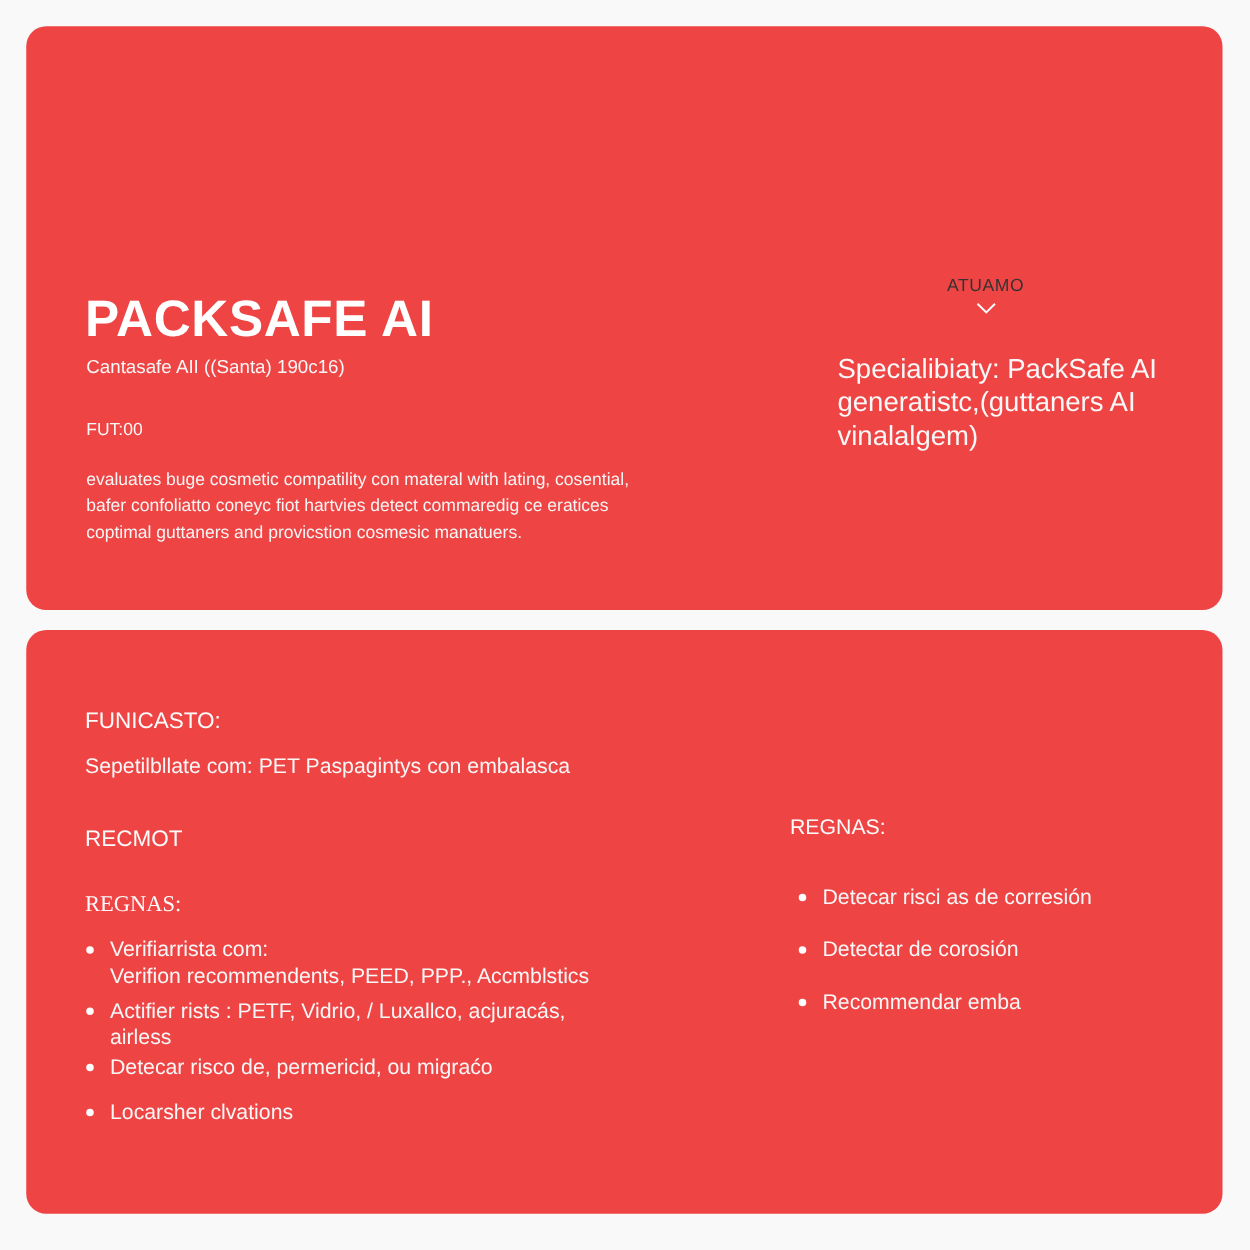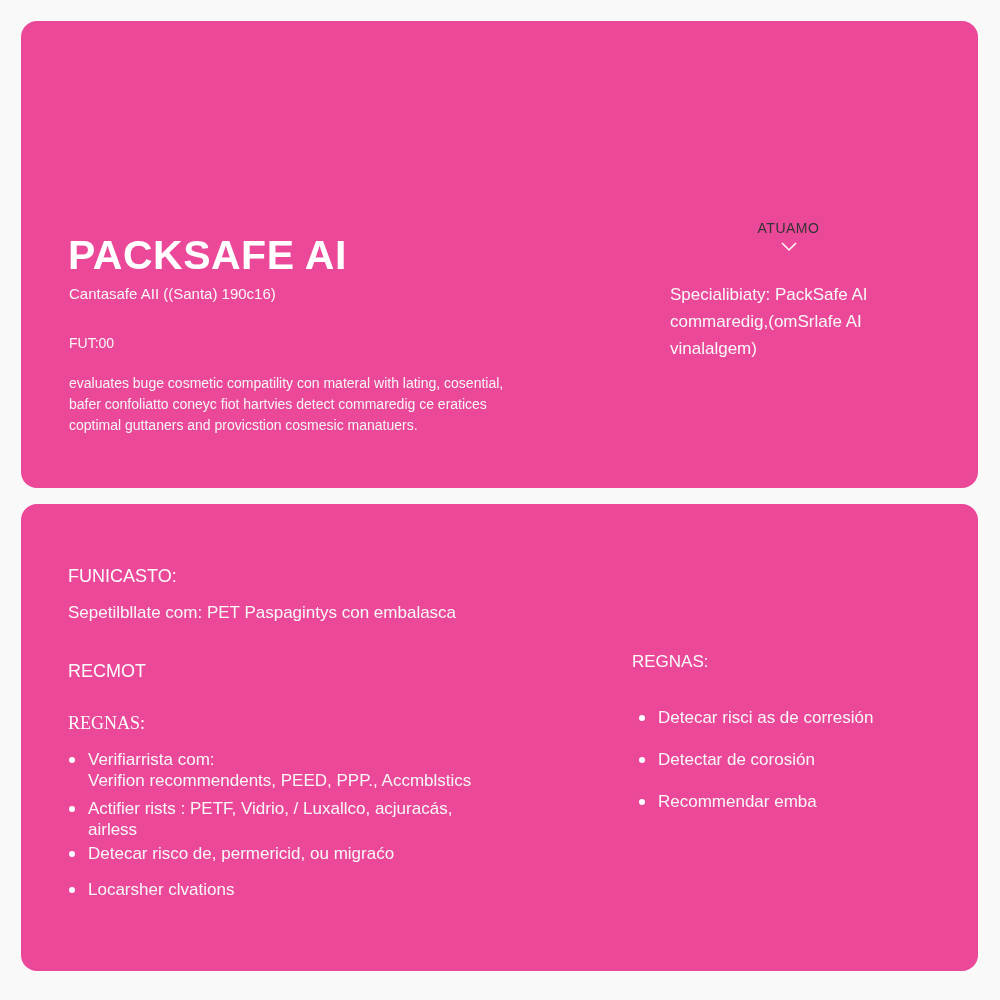--- a/index.html
+++ b/index.html
@@ -12,21 +12,21 @@
     }
     body {
       position: relative;
       font-family: "Liberation Sans", "DejaVu Sans", sans-serif;
       color: #ffffff;
     }
     .card {
       position: absolute;
       left: 21px;
       width: 957px;
-      background: #ec4899;
+      background: #ef4444;
       border-radius: 16px;
     }
     #card-top { top: 21px; height: 467px; }
     #card-bottom { top: 504px; height: 467px; }
 
     .abs { position: absolute; white-space: nowrap; }
 
     
     .title {
       left: 47px; top: 211px;
@@ -59,21 +59,21 @@
       font-size: 14px; color: #333333; letter-spacing: 0.5px;
       display: block;
     }
     .chevron {
       display: block;
       margin: 6px auto 0 auto;
       width: 16px; height: 10px;
     }
     .special {
       left: 649px; top: 260px;
-      font-size: 17px; line-height: 27px;
+      font-size: 22px; line-height: 27px;
       color: #f8f8f8;
     }
     .special div { white-space: nowrap; }
 
     
     .h-func {
       left: 47px; top: 62px;
       font-size: 18px; color: #fbfbfb;
     }
     .func-text {
@@ -136,21 +136,21 @@
 
   <div class="abs dropdown">
     <span class="dropdown-label">ATUAMO</span>
     <svg class="chevron" viewBox="0 0 16 10">
       <polyline points="1,1 8,8 15,1" fill="none" stroke="#ffffff" stroke-width="1.5"></polyline>
     </svg>
   </div>
 
   <div class="abs special">
     <div>Specialibiaty: PackSafe AI</div>
-    <div>commaredig,(omSrlafe AI</div>
+    <div>generatistc,(guttaners AI</div>
     <div>vinalalgem)</div>
   </div>
 </section>
 
 <section id="card-bottom" class="card">
   <div class="abs h-func">FUNICASTO:</div>
   <div class="abs func-text">Sepetilbllate com: PET Paspagintys con embalasca</div>
 
   <div class="abs h-recmot">RECMOT</div>
 

